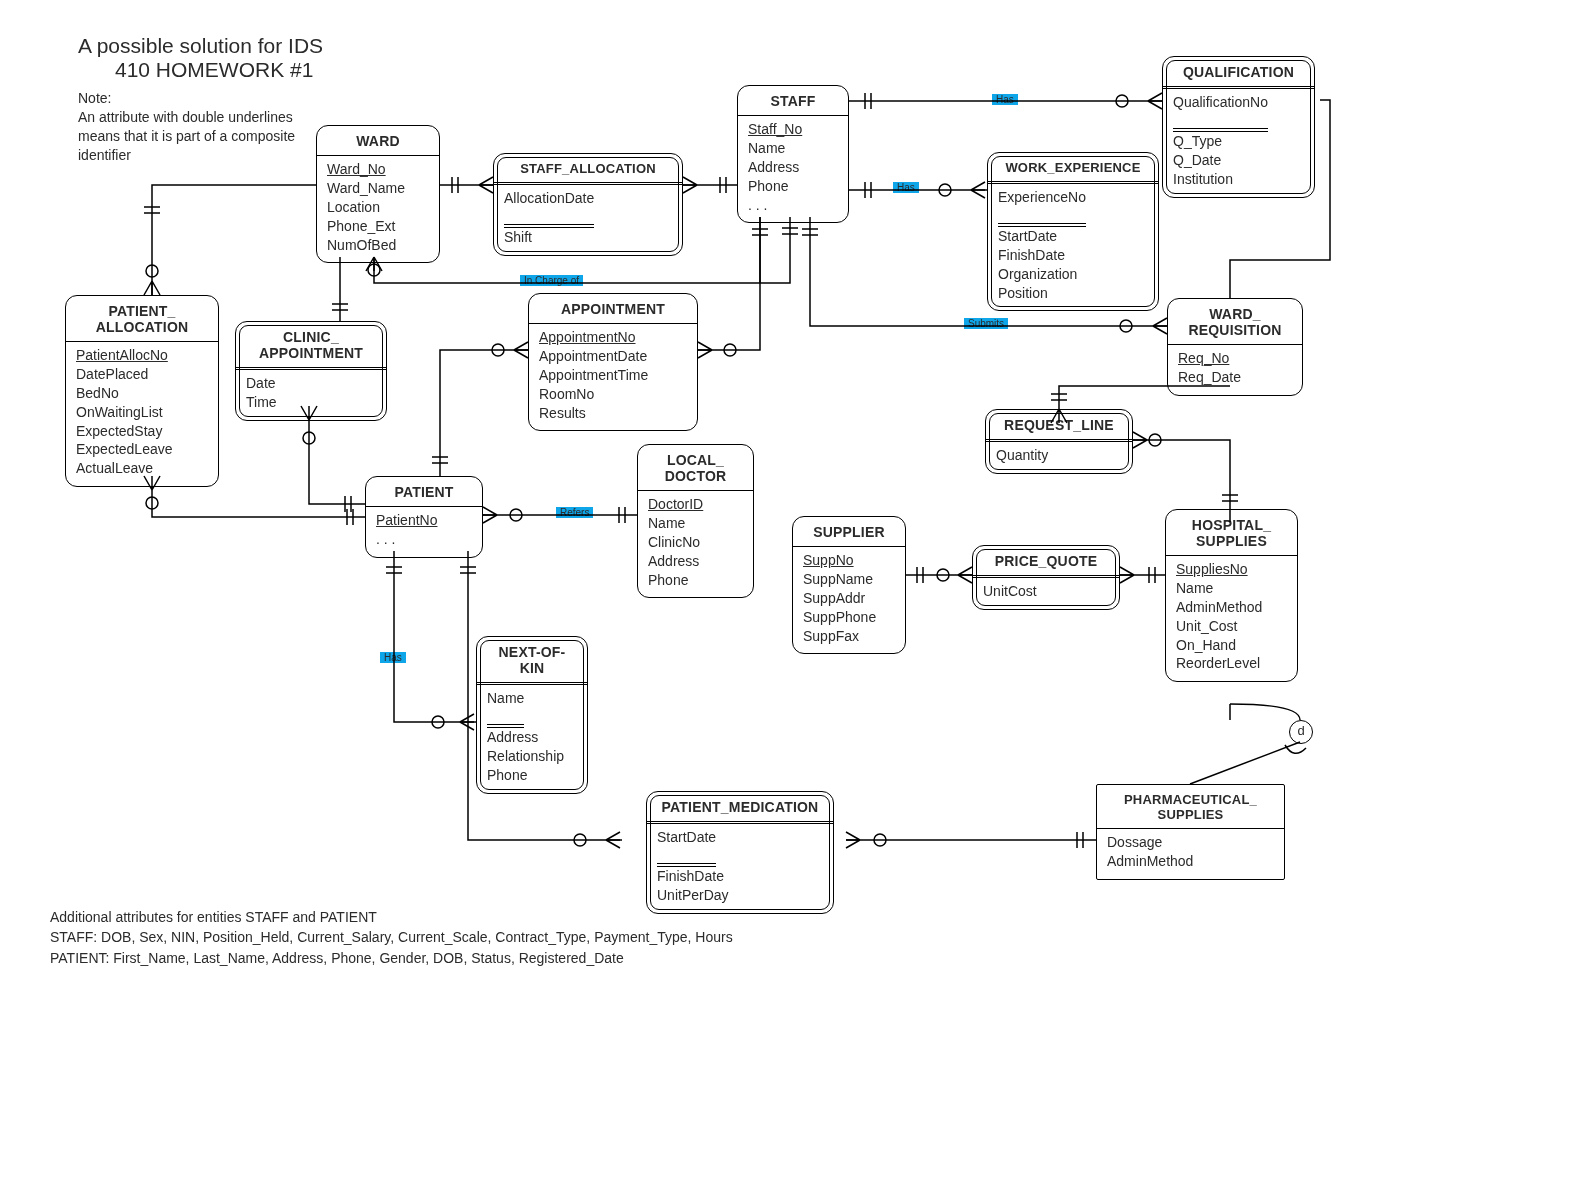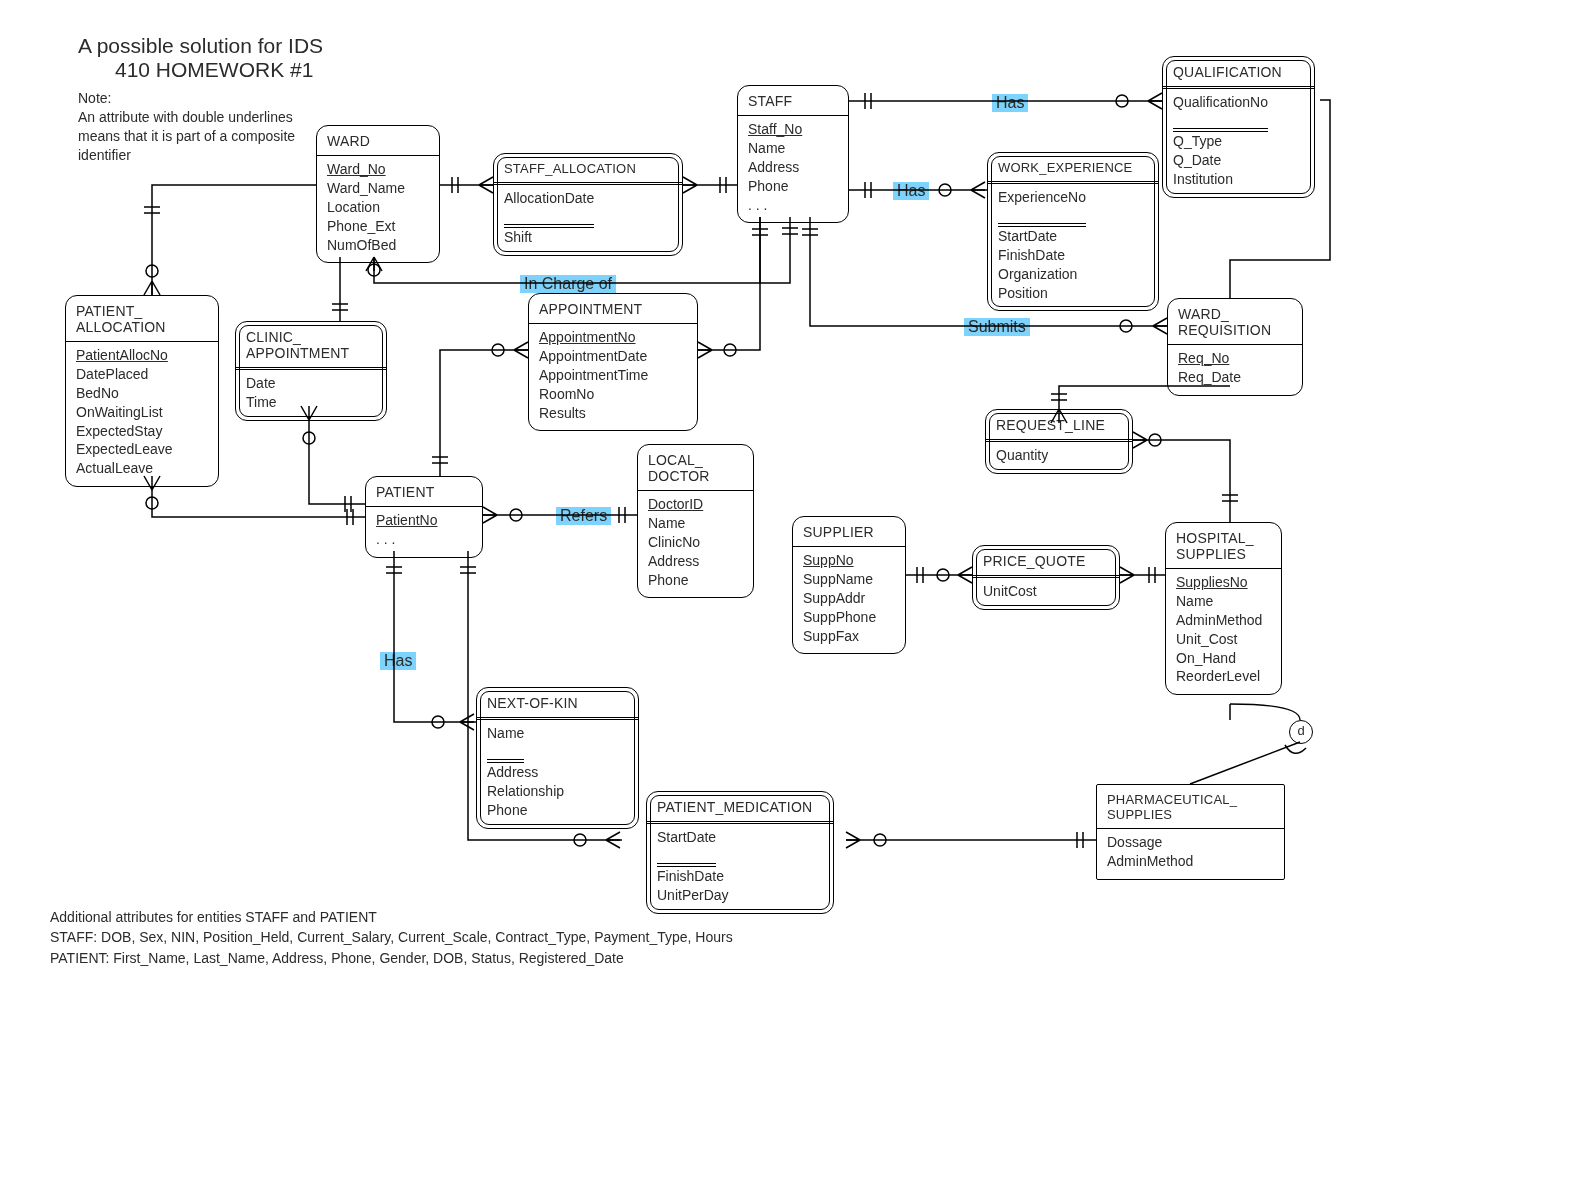--- a/index.html
+++ b/index.html
@@ -1,28 +1,28 @@
 <!DOCTYPE html>
 <html><head>
 <meta charset="utf-8">
 <style>
   html,body{margin:0;padding:0;font-family:"Helvetica Neue",Helvetica,Arial,sans-serif;font-size:14px;color:#2b2b2b;background:#fff}
   
   .canvas{position:relative;width:1590px;height:1183px}
   .ent{position:absolute;border:1.5px solid #000;border-radius:12px;background:#fff;padding:5px 0 8px 0;box-sizing:border-box}
   .ent.weak::after{content:"";position:absolute;inset:3px;border:1.5px solid #000;border-radius:9px;pointer-events:none}
-  .ent-title{font-weight:normal;text-align:left;padding:2px 10px 2px 10px;letter-spacing:.2px}
+  .ent-title{font-weight:bold;text-align:center;padding:2px 10px 2px 10px;letter-spacing:.2px}
   .ent-attrs{border-top:1.5px solid #000;margin-top:4px;padding:4px 10px 0 10px}
   .ent.weak .ent-attrs{border-top:3px double #000}
   .attr{line-height:1.35}
   .pk{text-decoration:underline}
   .partial{border-bottom:4px double #000;display:inline-block;padding-bottom:16px}
   .note{position:absolute}
   .title{position:absolute;font-size:21px;font-family:Helvetica,Arial,sans-serif}
-  .rel-label{position:absolute;background:#7dd3fc;padding:0 4px;font-size:16px}
+  .rel-label{position:absolute;background:#0ea5e9;padding:0 4px;font-size:10px}
   svg.lines{position:absolute;left:0;top:0;width:1590px;height:1183px;pointer-events:none}
   svg .ln{stroke:#000;stroke-width:1.5;fill:none}
   .dcircle{position:absolute;width:22px;height:22px;border:1.5px solid #000;border-radius:999px;text-align:center;font-size:13px;line-height:20px;background:#fff}
 </style>
 </head>
 <body>
 
 <div class="canvas">
 
   <div class="title" style="left:78px;top:34px;">A possible solution for IDS</div>
@@ -172,36 +172,36 @@
     </div>
   </div>
 
   <div class="ent weak" style="left:972px;top:545px;width:148px">
     <div class="ent-title">PRICE_QUOTE</div>
     <div class="ent-attrs">
       <div class="attr">UnitCost</div>
     </div>
   </div>
 
-  <div class="ent" style="left:1165px;top:522px;width:117px">
+  <div class="ent" style="left:1165px;top:509px;width:133px">
     <div class="ent-title">
       <div>HOSPITAL_</div>
       <div>SUPPLIES</div>
     </div>
     <div class="ent-attrs">
       <div class="attr pk">SuppliesNo</div>
       <div class="attr">Name</div>
       <div class="attr">AdminMethod</div>
       <div class="attr">Unit_Cost</div>
       <div class="attr">On_Hand</div>
       <div class="attr">ReorderLevel</div>
     </div>
   </div>
 
-  <div class="ent weak" style="left:476px;top:687px;width:163px">
+  <div class="ent weak" style="left:476px;top:636px;width:112px">
     <div class="ent-title">NEXT-OF-KIN</div>
     <div class="ent-attrs">
       <div class="attr"><span class="partial">Name</span></div>
       <div class="attr">Address</div>
       <div class="attr">Relationship</div>
       <div class="attr">Phone</div>
     </div>
   </div>
 
   <div class="ent weak" style="left:646px;top:791px;width:188px">

